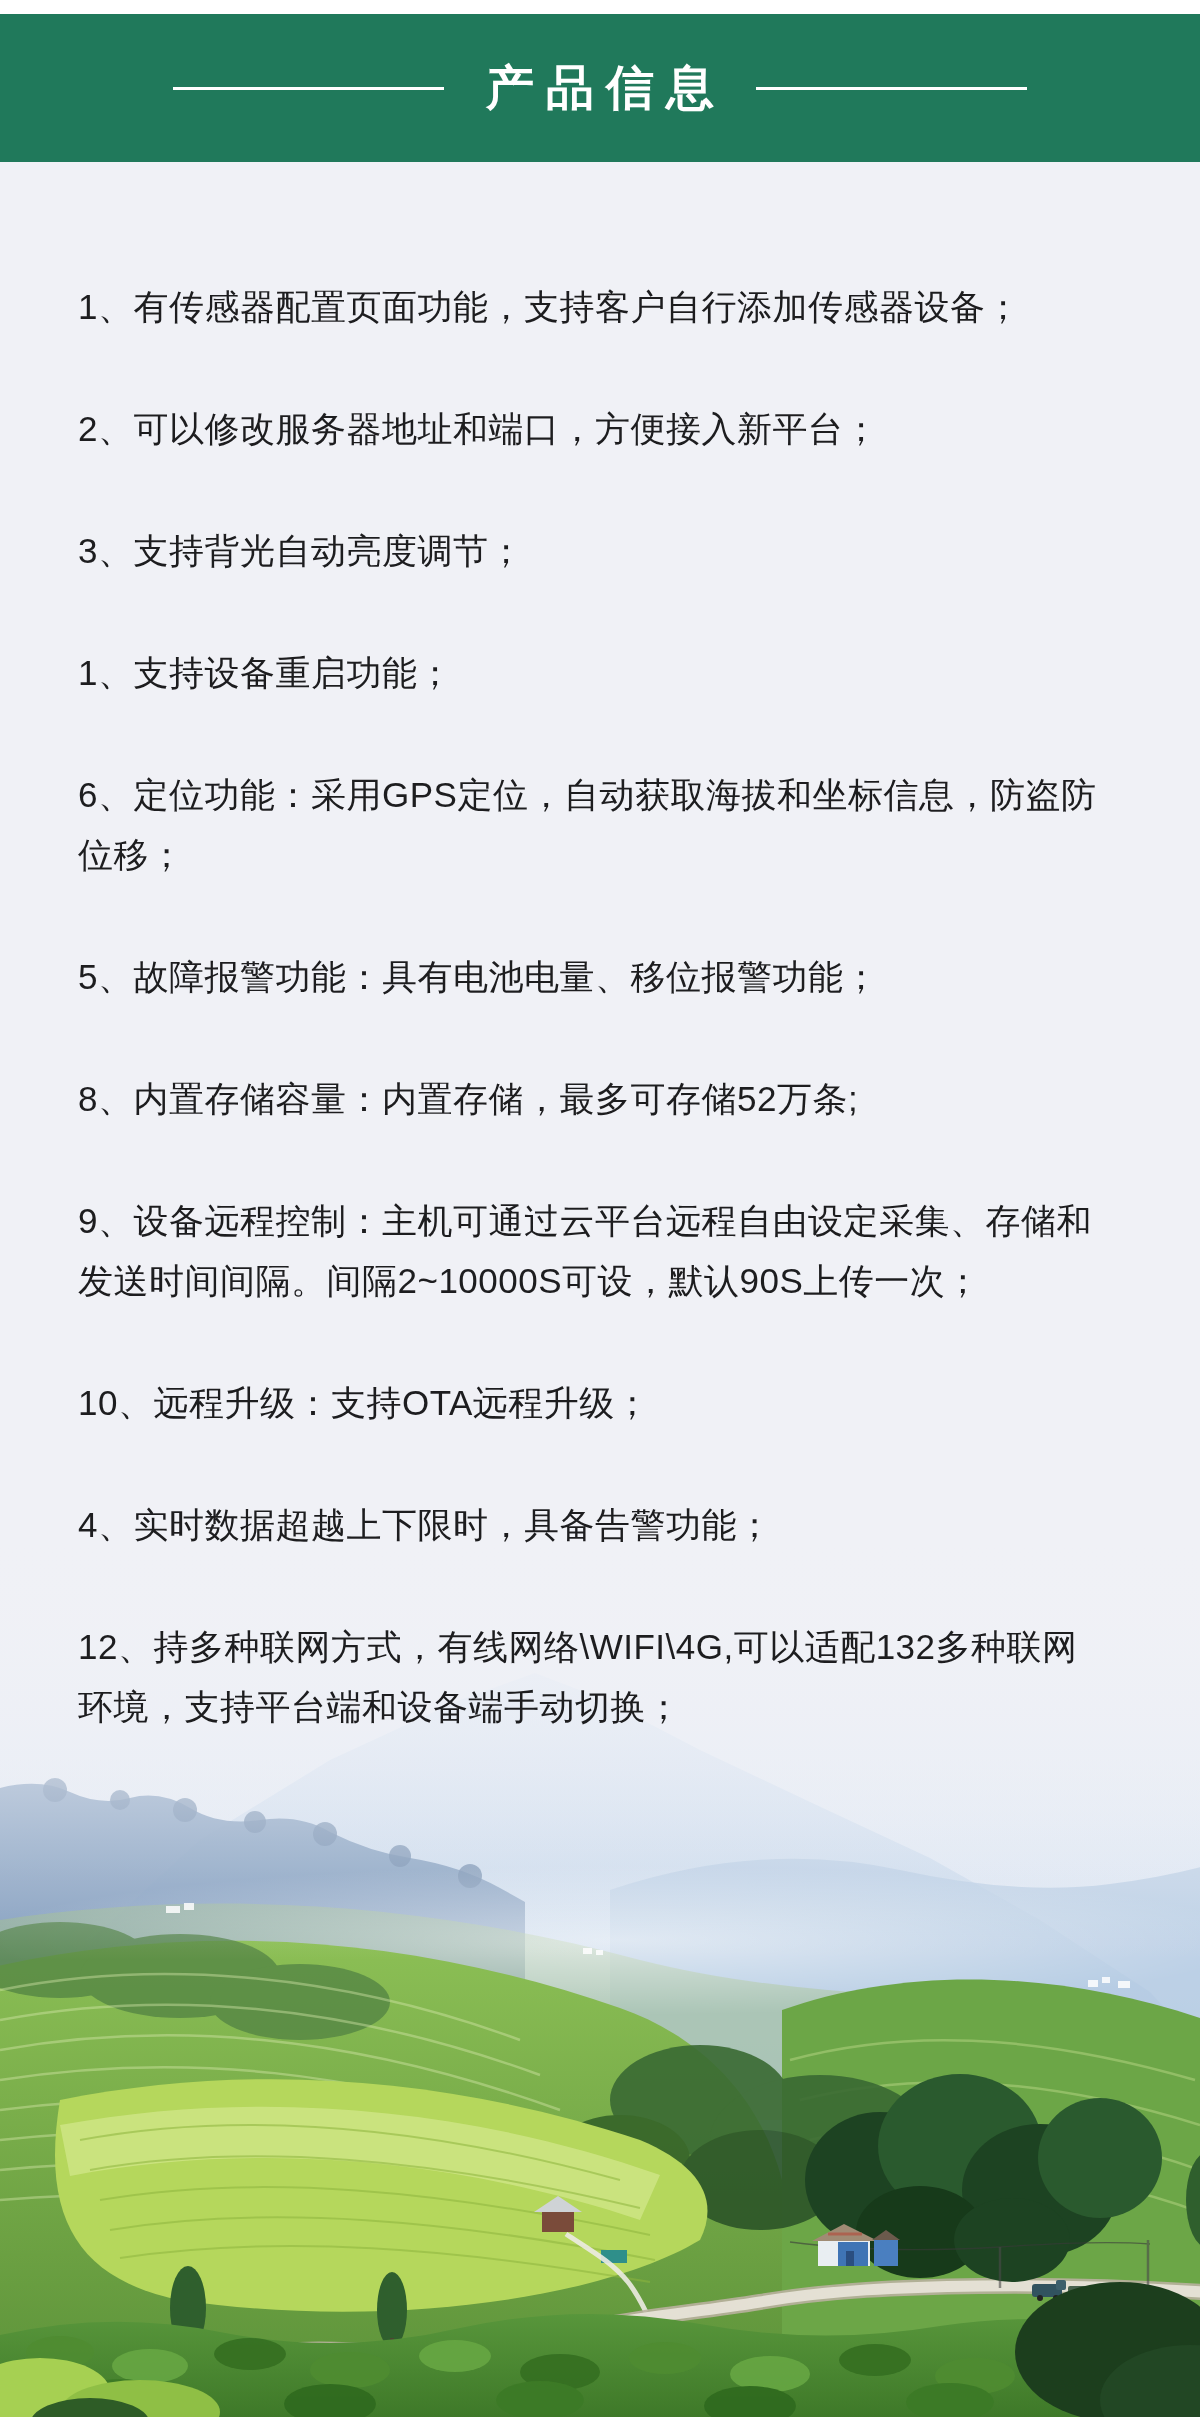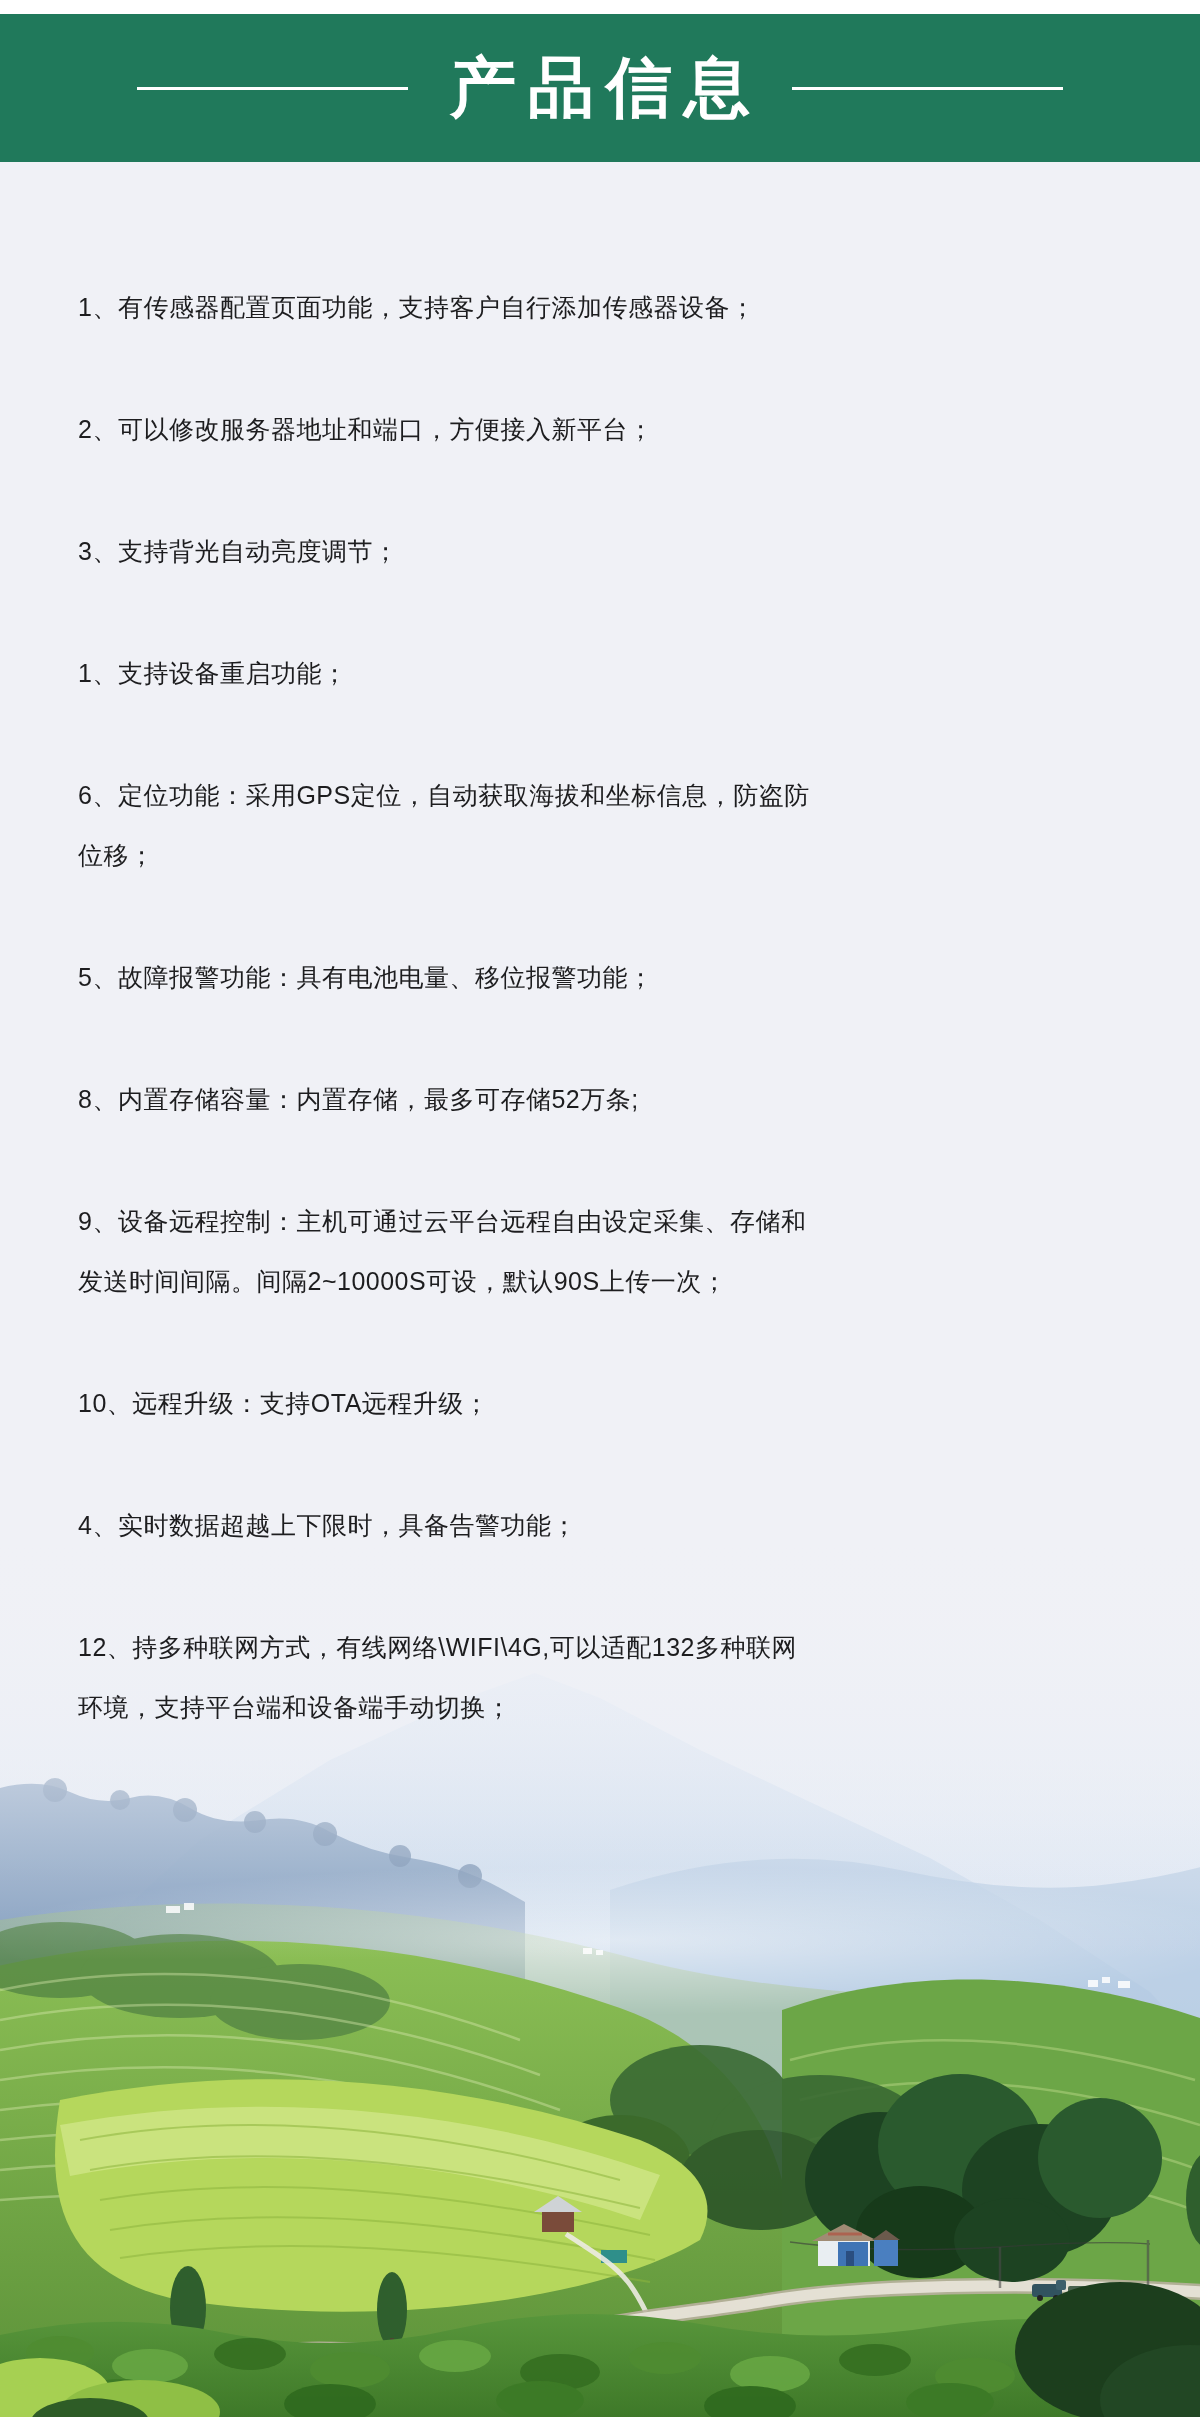--- a/index.html
+++ b/index.html
@@ -6,25 +6,25 @@
     --page-bg:#f0f1f6; --header-bg:#20795b; --header-fg:#ffffff; --body-fg:#1d1d1f;
   }
   *{margin:0;padding:0;box-sizing:border-box;}
   html,body{width:1200px;background:#fff;}
   body{font-family:"Liberation Sans",sans-serif;}
   .page{position:relative;width:1200px;height:2417px;background:var(--page-bg);overflow:hidden;}
   .top-strip{position:absolute;top:0;left:0;width:1200px;height:14px;background:#ffffff;z-index:3;}
   .banner{position:absolute;top:14px;left:0;width:1200px;height:148px;background:var(--header-bg);
           display:flex;align-items:center;justify-content:center;gap:30px;z-index:3;}
   .hline{width:271px;height:3px;background:var(--header-fg);flex:0 0 auto;}
-  .title{font-family:"Liberation Serif","DejaVu Serif",serif;font-size:66px;font-weight:700;
+  .title{font-family:"Liberation Serif","DejaVu Serif",serif;font-size:48px;font-weight:700;
          color:var(--header-fg);letter-spacing:12px;white-space:nowrap;line-height:1;
          text-indent:12px;}
   .features{position:absolute;top:277px;left:0;width:1200px;padding:0 78px;z-index:2;}
-  .feature{font-size:25px;line-height:60px;color:var(--body-fg);margin:0 0 62px 0;
+  .feature{font-size:35px;line-height:60px;color:var(--body-fg);margin:0 0 62px 0;
            white-space:nowrap;letter-spacing:0.5px;}
   .photo{position:absolute;left:0;top:1540px;width:1200px;height:877px;z-index:1;}
   .photo svg{display:block;width:1200px;height:877px;}
 </style>
 </head>
 <body>
 
 <div class="page">
 
   <div class="top-strip"></div>

